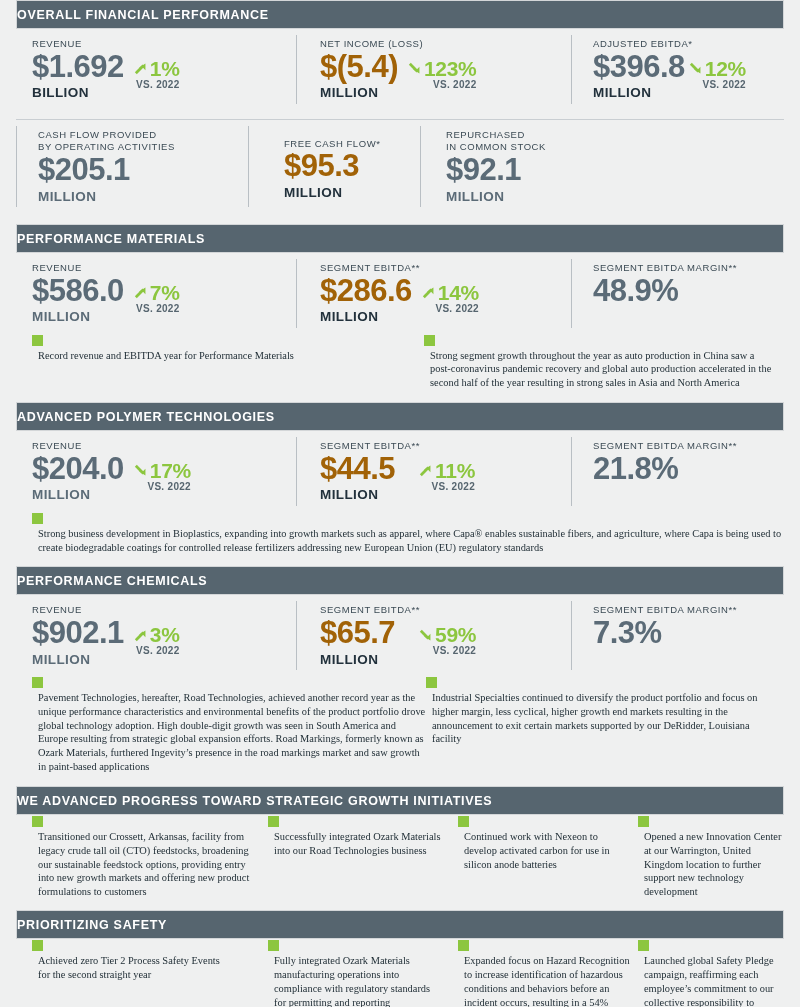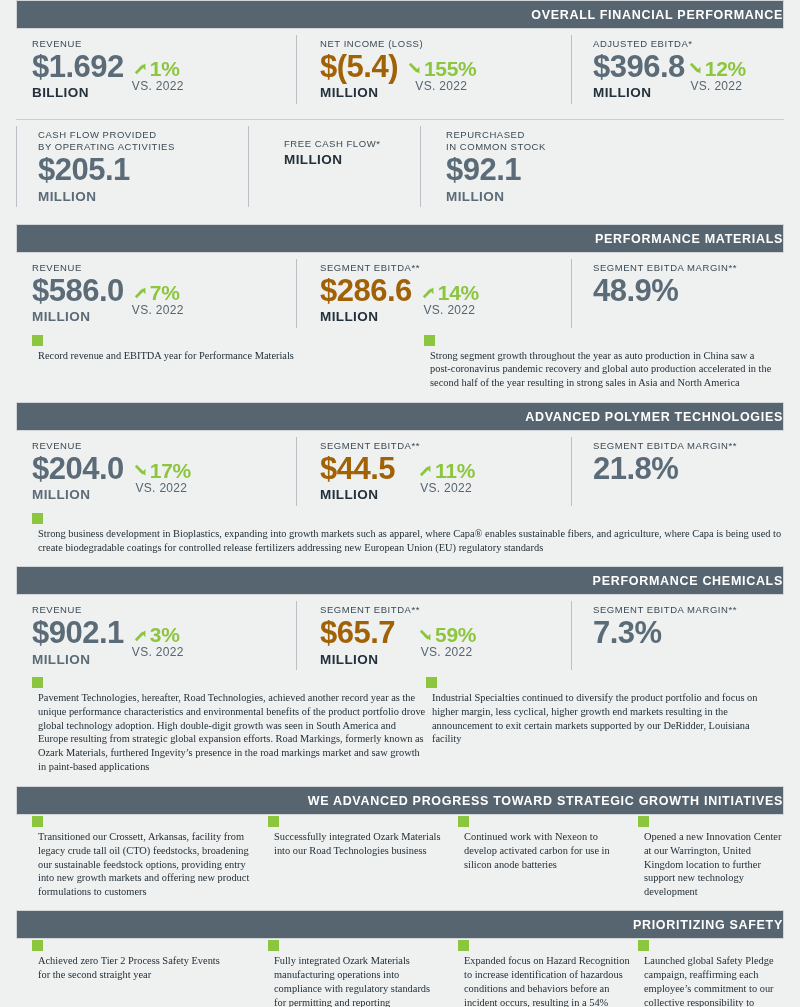--- a/index.html
+++ b/index.html
@@ -9,21 +9,21 @@
     font-family: "Liberation Sans", sans-serif;
     overflow: hidden;
     position: relative;
   }
   .page { padding: 0 16px; }
 
   
   .bar {
     background: #56656f;
     color: #ffffff;
-    text-align: right;
+    text-align: left;
     font-weight: bold;
     font-size: 12.5px;
     letter-spacing: 0.7px;
     padding: 7px 0 6px;
     border: 1px solid #d3d6d8;
   }
 
   
   .metrics { display: flex; position: relative; }
   .mcell { position: relative; padding: 9px 0 6px 0; }
@@ -45,22 +45,22 @@
     font-size: 13.5px; font-weight: bold; letter-spacing: 0.4px;
     color: #22313c; line-height: 1.5;
   }
   .unit.gray { color: #5b6b77; }
 
   
   .chg { padding-top: 6px; }
   .chgtop { display: flex; align-items: center; gap: 1px; }
   .arrow { width: 17px; height: 19px; display: block; }
   .pct { font-size: 21px; font-weight: bold; color: #8cc63f; letter-spacing: -0.3px; }
-  .vs { font-size: 12px; font-weight: normal; color: #56656f; letter-spacing: 0.3px;
-        text-align: center; margin-top: -2px; }
+  .vs { font-size: 10px; font-weight: bold; color: #56656f; letter-spacing: 0.3px;
+        text-align: right; margin-top: -2px; }
 
   
   .bullets { display: flex; }
   .sq {
     width: 11px; height: 11px; background: #8cc63f;
     flex: 0 0 11px; margin-top: 1px;
   }
   .btxt {
     font-family: Liberation Serif, serif;
     font-size: 10.4px; line-height: 1.33; color: #1d2b33;
@@ -105,21 +105,21 @@
           <div>
             <div class="bigval dark">$(5.4)</div>
             <div class="unit">MILLION</div>
           </div>
           <div class="chg">
             <div class="chgtop">
               <svg class="arrow" viewBox="0 0 20 20">
                 <path d="M4.5 4.5 L13.5 13.5" stroke="#8cc63f" stroke-width="3.2" fill="none"></path>
                 <path d="M15.8 16 L15.8 8 L13 10.8 L8 10.8 Z" fill="#8cc63f"></path>
               </svg>
-              <span class="pct">155%</span>
+              <span class="pct">123%</span>
             </div>
             <div class="vs">VS. 2022</div>
           </div>
         </div>
       </div>
       <div class="mcell div" style="width:213px;padding-left:22px">
         <div class="mlabel">ADJUSTED EBITDA*</div>
         <div class="valrow" style="gap:2px">
           <div>
             <div class="bigval">$396.8</div>
@@ -143,20 +143,21 @@
 
     <div class="metrics">
       <div class="mcell div" style="width:232px;padding-left:22px">
         <div class="mlabel">CASH FLOW PROVIDED
 BY OPERATING ACTIVITIES</div>
         <div class="bigval">$205.1</div>
         <div class="unit gray">MILLION</div>
       </div>
       <div class="mcell div" style="width:172px;padding-left:36px;padding-top:18px">
         <div class="mlabel">FREE CASH FLOW*</div>
+        <div class="bigval dark">$95.3</div>
         <div class="unit">MILLION</div>
       </div>
       <div class="mcell div" style="width:178px;padding-left:26px">
         <div class="mlabel">REPURCHASED
 IN COMMON STOCK</div>
         <div class="bigval">$92.1</div>
         <div class="unit gray">MILLION</div>
       </div>
     </div>
   </div>

